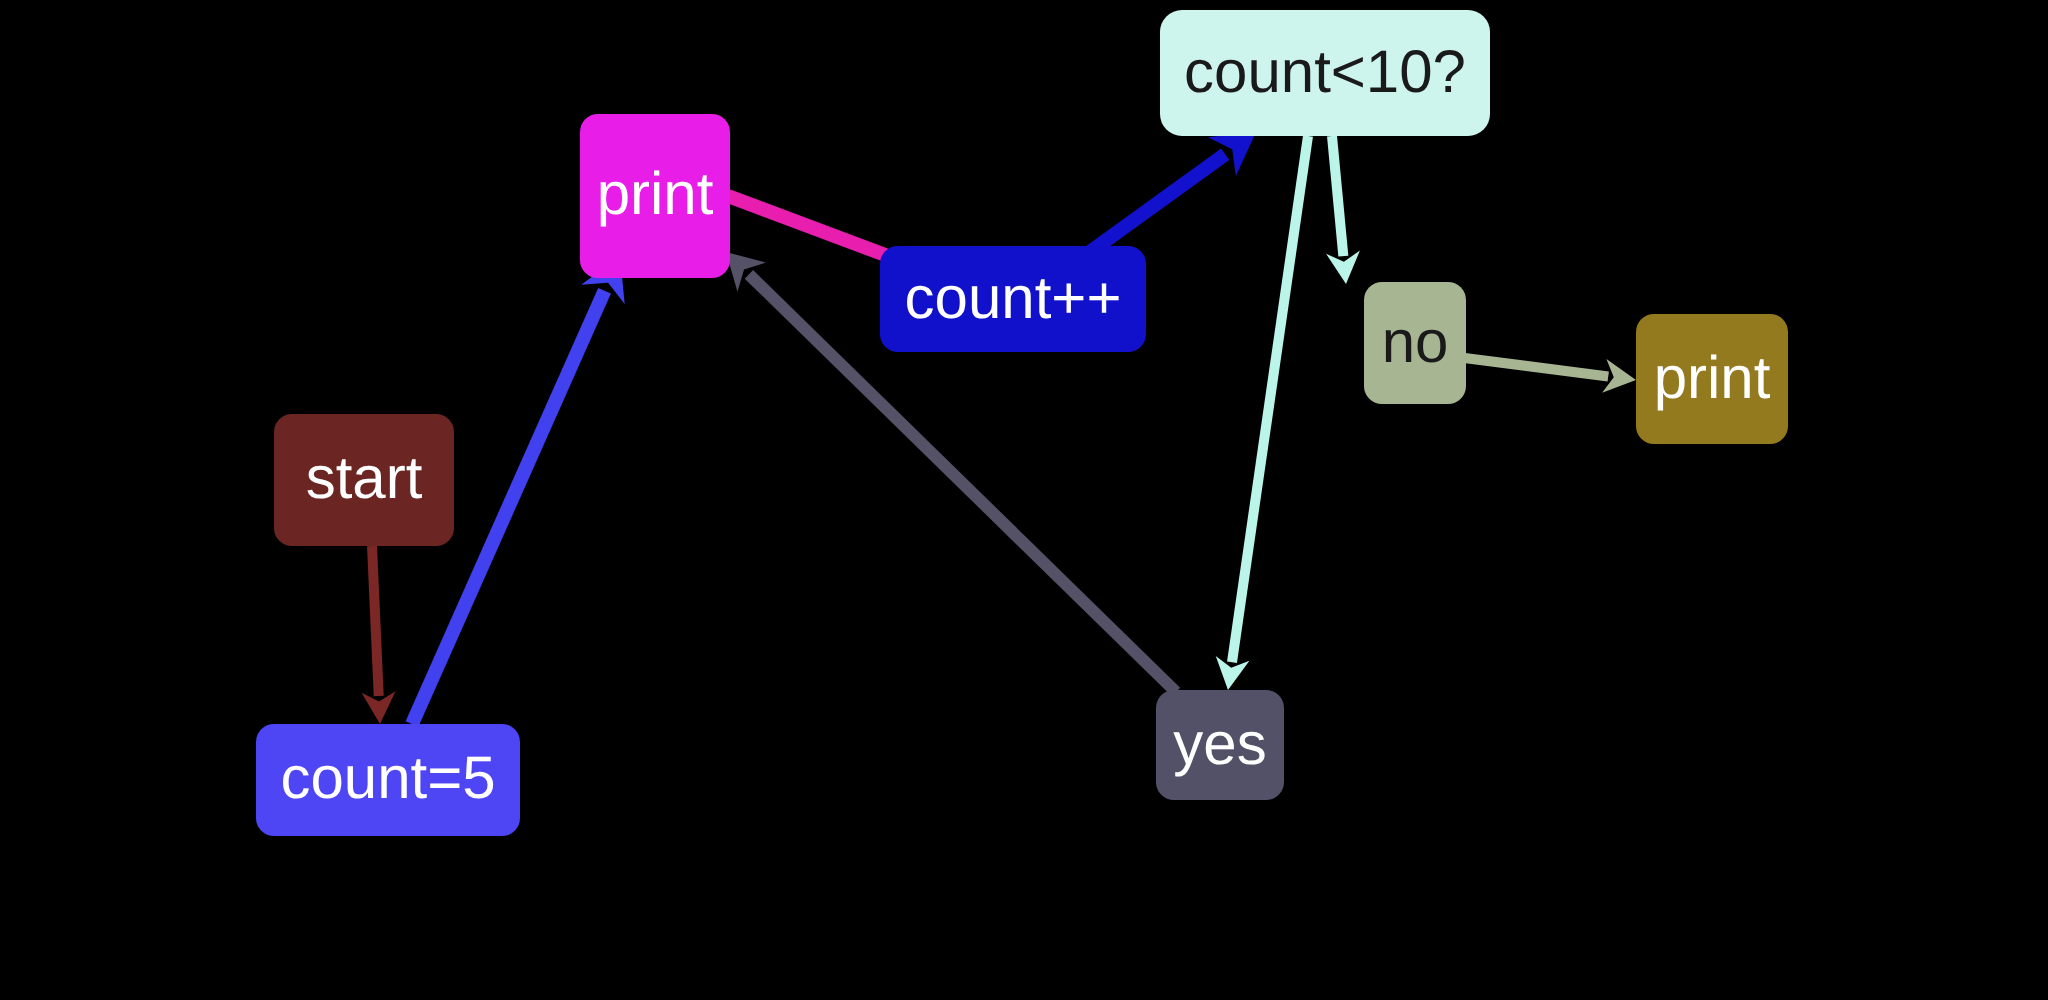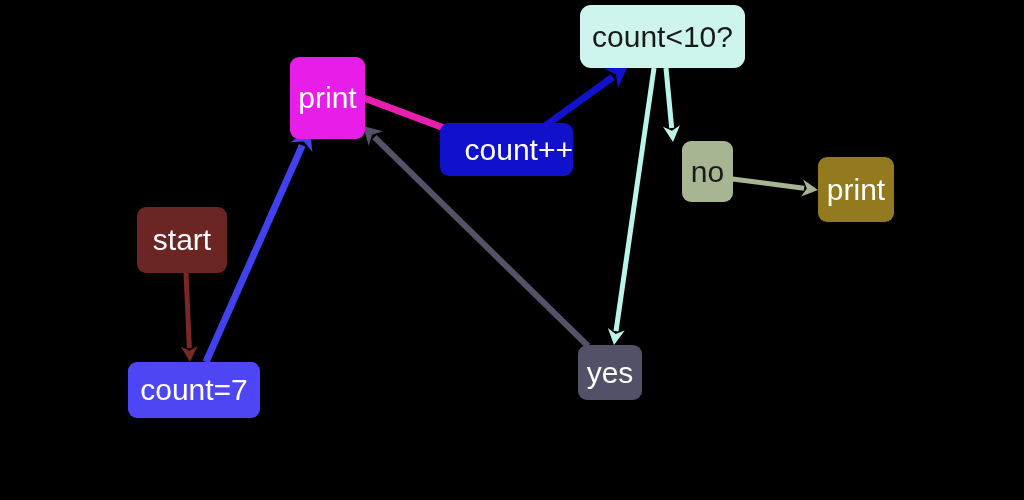--- a/index.html
+++ b/index.html
@@ -78,26 +78,26 @@
       <g>
         <line x1="588" y1="346" x2="374.4401067042089" y2="137.18588211078205" stroke="#555167" stroke-width="6" stroke-linecap="butt"></line>
         <polygon points="363,126 383.0011198878586,131.29104935069662 372.0090840295645,134.80888216224088 368.7391201966115,145.877185398563" fill="#555167"></polygon>
       </g>
     </svg>
   <div id="node-layer">
       <div class="node" style="left: 137px; top: 207px; width: 90px; height: 66px; background: rgb(107, 37, 35); color: rgb(255, 255, 255); font-size: 30px;">
         <span class="node-label">start</span>
       </div>
       <div class="node" style="left: 128px; top: 362px; width: 132px; height: 56px; background: rgb(78, 69, 245); color: rgb(255, 255, 255); font-size: 30px;">
-        <span class="node-label">count=7</span>
+        <span class="node-label">count=5</span>
       </div>
       <div class="node" style="left: 290px; top: 57px; width: 75px; height: 82px; background: rgb(232, 30, 232); color: rgb(255, 255, 255); font-size: 30px;">
         <span class="node-label">print</span>
       </div>
-      <div class="node" style="left: 440px; top: 123px; width: 133px; height: 53px; background: rgb(17, 17, 204); color: rgb(255, 255, 255); font-size: 30px; justify-content: flex-end;">
+      <div class="node" style="left: 440px; top: 123px; width: 133px; height: 53px; background: rgb(17, 17, 204); color: rgb(255, 255, 255); font-size: 30px;">
         <span class="node-label">count++</span>
       </div>
       <div class="node" style="left: 580px; top: 5px; width: 165px; height: 63px; background: rgb(205, 245, 238); color: rgb(26, 26, 26); font-size: 30px; border-radius: 11px;">
         <span class="node-label">count&lt;10?</span>
       </div>
       <div class="node" style="left: 636px; top: 141px; width: 51px; height: 61px; background: rgb(167, 181, 147); color: rgb(26, 26, 26); font-size: 30px; margin-left: 46px;">
         <span class="node-label">no</span>
       </div>
       <div class="node" style="left: 818px; top: 157px; width: 76px; height: 65px; background: rgb(147, 122, 30); color: rgb(255, 255, 255); font-size: 30px;">
         <span class="node-label">print</span>

